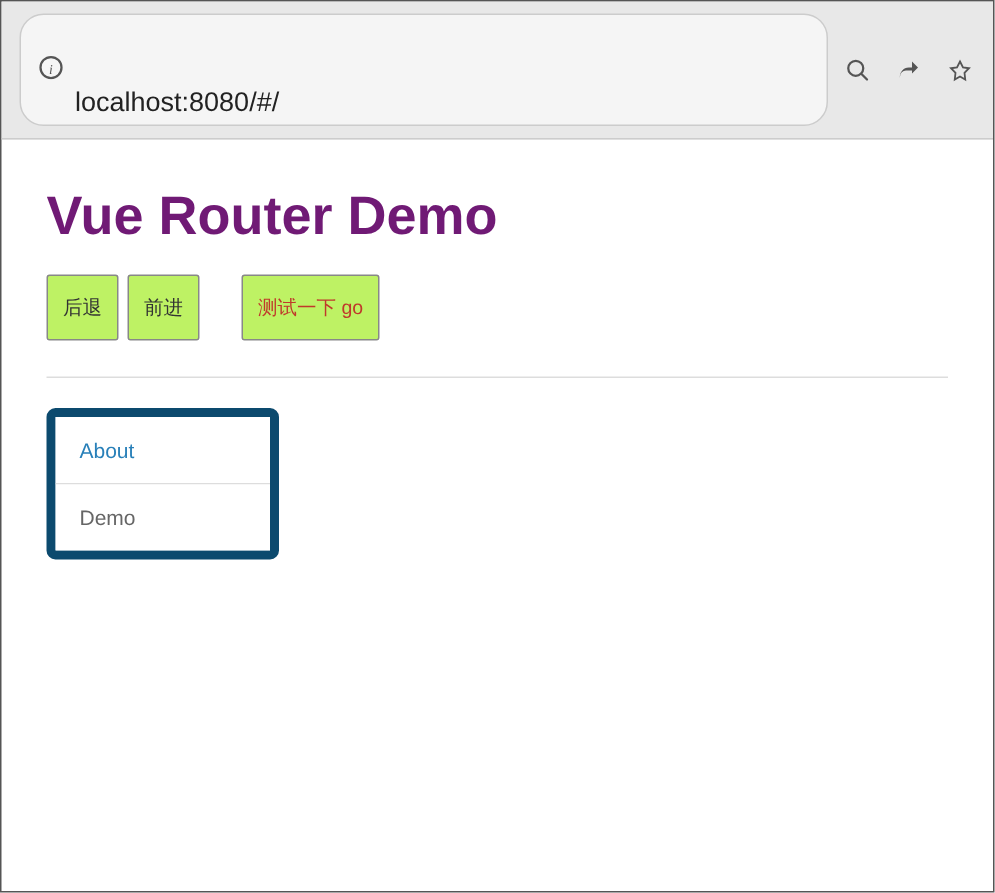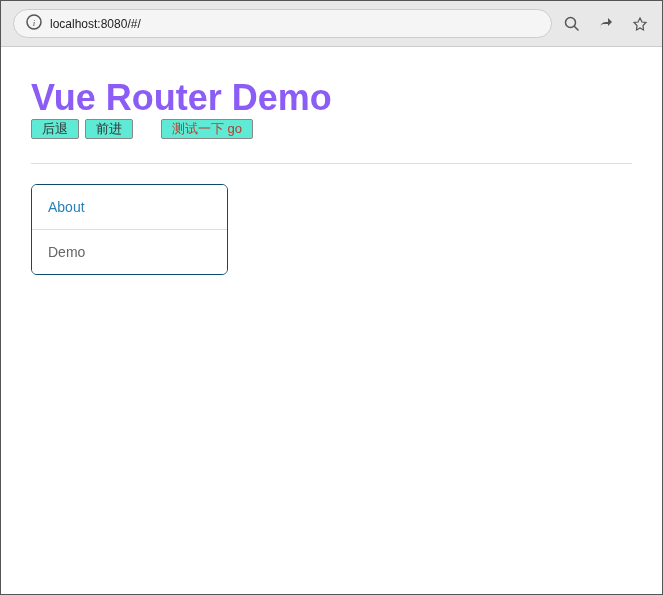--- a/index.html
+++ b/index.html
@@ -38,23 +38,24 @@
       gap: 8px;
     }
 
     .info-icon {
       color: #555;
       font-size: 14px;
       flex-shrink: 0;
     }
 
     .address-bar-text {
-      font-size: 12px;
+      font-size: 18px;
       color: #222;
       flex: 1;
+      margin-top: 44px;
     }
 
     .browser-icons {
       display: flex;
       align-items: center;
       gap: 14px;
     }
 
     .browser-icon-btn {
       background: none;
@@ -69,56 +70,57 @@
     }
 
     
     .page-content {
       padding: 30px 30px 20px 30px;
     }
 
     .page-title {
       font-size: 36px;
       font-weight: bold;
-      color: #8b5cf6;
+      color: #701a75;
+      margin-bottom: 18px;
     }
 
     .nav-buttons {
       display: flex;
       gap: 6px;
       margin-bottom: 24px;
     }
 
     .nav-btn {
       border: 1px solid #888;
-      background: #5eead4;
-      padding: 0 10px;
+      background: #bef264;
+      padding: 12px 10px;
       font-size: 13px;
       cursor: pointer;
       border-radius: 2px;
       color: #333;
     }
 
     .nav-btn.go-btn {
       color: #c0392b;
       margin-left: 22px;
     }
 
     
     .divider {
       border: none;
       border-top: 1px solid #ddd;
       margin-bottom: 20px;
     }
 
     
     .route-list {
-      border: 1px solid #0c4a6e;
+      border: 6px solid #0c4a6e;
       border-radius: 6px;
-      width: 197px;
+      width: 155px;
       overflow: hidden;
     }
 
     .route-item {
       padding: 14px 16px;
       font-size: 14px;
       color: #666;
       cursor: pointer;
       background: #fff;
       text-decoration: none;

